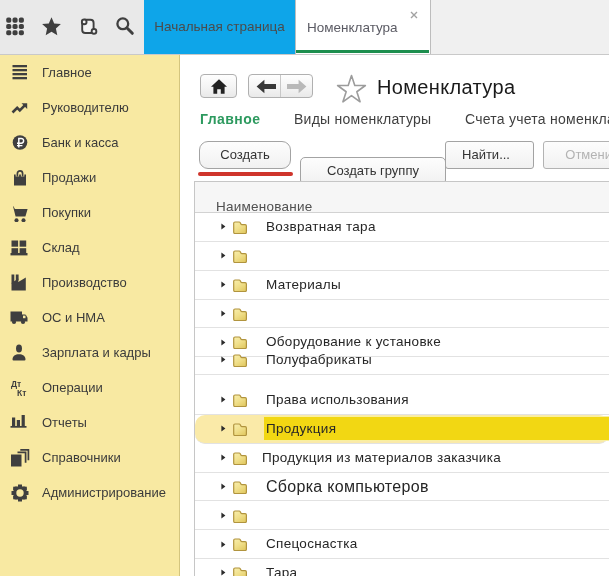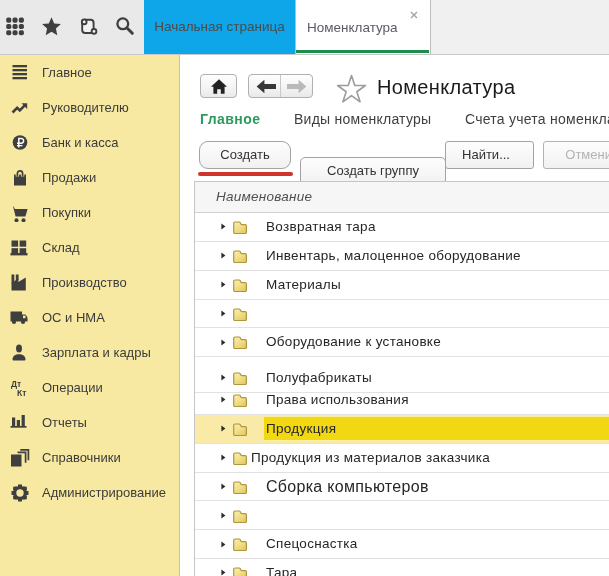--- a/index.html
+++ b/index.html
@@ -172,21 +172,21 @@
 <div class="abs" style="left:465px;top:111px;font-size:14px;letter-spacing:0.25px;color:#3f3f3f;white-space:nowrap;">Счета учета номенклатуры</div>
 
 <div class="abs btn" style="left:199px;top:141px;width:92px;height:28px;border:1px solid #a3a3a3;border-radius:9px;background:linear-gradient(#fdfdfd,#f1f1f1);font-size:13px;color:#333;text-align:center;line-height:26px;">Создать</div>
 <div class="abs btn" style="left:300px;top:141px;width:146px;height:28px;border:1px solid #a3a3a3;border-radius:5px;background:linear-gradient(#fdfdfd,#f1f1f1);font-size:13px;color:#333;text-align:center;line-height:26px;margin-top:16px;">Создать группу</div>
 <div class="abs btn" style="left:445px;top:141px;width:89px;height:28px;border:1px solid #a3a3a3;border-radius:3px;background:linear-gradient(#fdfdfd,#f1f1f1);font-size:13px;color:#333;text-align:center;line-height:26px;padding-right:7px;">Найти...</div>
 <div class="abs btn" style="left:543px;top:141px;width:104px;height:28px;border:1px solid #b3b3b3;border-radius:3px;background:linear-gradient(#fdfdfd,#f1f1f1);font-size:13px;color:#b3b3b3;text-align:center;line-height:26px;">Отменить</div>
 <div class="abs" style="left:197.5px;top:172px;width:95px;height:4px;border-radius:2px;background:#cf352c;"></div>
 
 <div class="abs" style="left:194px;top:181px;width:415px;height:395px;border-left:1px solid #c6c6c6;border-top:1px solid #c6c6c6;"></div>
 <div class="abs" style="left:195px;top:182px;width:414px;height:30.5px;background:#f6f6f6;border-bottom:1px solid #d2d2d2;"></div>
-<div class="abs" style="left:216px;top:182px;height:30px;line-height:30px;font-size:13.5px;letter-spacing:0.25px;color:#4f4f4f;font-style:italic;">Наименование</div>
+<div class="abs" style="left:216px;top:192px;height:30px;line-height:30px;font-size:13.5px;letter-spacing:0.25px;color:#4f4f4f;">Наименование</div>
 <div id="rows">
     <div class="abs" style="left:195px;top:213.00px;width:414px;height:28.85px;border-bottom:1px solid #e2e2e2;">
       <svg class="abs" style="left:25.5px;top:10.2px" width="5" height="7" viewBox="0 0 5 7">
         <path d="M0.4 0.4 L4.4 3.5 L0.4 6.6 Z" fill="#2b2b2b"></path>
       </svg>
       <svg class="abs" style="left:38px;top:8px;" width="14" height="13" viewBox="0 0 14 13">
         <defs>
           <linearGradient id="fg" x1="0" y1="0" x2="0.7" y2="1">
             <stop offset="0" stop-color="#f9efad"></stop>
             <stop offset="0.55" stop-color="#f0df8a"></stop>
@@ -204,21 +204,20 @@
       <svg class="abs" style="left:38px;top:8px;" width="14" height="13" viewBox="0 0 14 13">
         <defs>
           <linearGradient id="fg" x1="0" y1="0" x2="0.7" y2="1">
             <stop offset="0" stop-color="#f9efad"></stop>
             <stop offset="0.55" stop-color="#f0df8a"></stop>
             <stop offset="1" stop-color="#e3cb66"></stop>
           </linearGradient>
         </defs>
         <path d="M0.7 11.2 V2.3 a1.3 1.3 0 0 1 1.3 -1.3 h4.2 a1 1 0 0 1 .9 .5 l.9 1.6 a1 1 0 0 0 .9 .5 h3.2 a1.3 1.3 0 0 1 1.3 1.3 v6.3 a1.3 1.3 0 0 1 -1.3 1.3 H2 a1.3 1.3 0 0 1 -1.3 -1.3 z" fill="url(#fg)" stroke="#b1943e" stroke-width="1.2"></path>
       </svg>
-      <div class="abs" style="left:71px;top:0;height:28.85px;line-height:28.85px;font-size:13.5px;letter-spacing:0.3px;color:#262626;white-space:nowrap;">Инвентарь, малоценное оборудование</div>
     </div>
     <div class="abs" style="left:195px;top:270.70px;width:414px;height:28.85px;border-bottom:1px solid #e2e2e2;">
       <svg class="abs" style="left:25.5px;top:10.2px" width="5" height="7" viewBox="0 0 5 7">
         <path d="M0.4 0.4 L4.4 3.5 L0.4 6.6 Z" fill="#2b2b2b"></path>
       </svg>
       <svg class="abs" style="left:38px;top:8px;" width="14" height="13" viewBox="0 0 14 13">
         <defs>
           <linearGradient id="fg" x1="0" y1="0" x2="0.7" y2="1">
             <stop offset="0" stop-color="#f9efad"></stop>
             <stop offset="0.55" stop-color="#f0df8a"></stop>
@@ -253,21 +252,21 @@
           <linearGradient id="fg" x1="0" y1="0" x2="0.7" y2="1">
             <stop offset="0" stop-color="#f9efad"></stop>
             <stop offset="0.55" stop-color="#f0df8a"></stop>
             <stop offset="1" stop-color="#e3cb66"></stop>
           </linearGradient>
         </defs>
         <path d="M0.7 11.2 V2.3 a1.3 1.3 0 0 1 1.3 -1.3 h4.2 a1 1 0 0 1 .9 .5 l.9 1.6 a1 1 0 0 0 .9 .5 h3.2 a1.3 1.3 0 0 1 1.3 1.3 v6.3 a1.3 1.3 0 0 1 -1.3 1.3 H2 a1.3 1.3 0 0 1 -1.3 -1.3 z" fill="url(#fg)" stroke="#b1943e" stroke-width="1.2"></path>
       </svg>
       <div class="abs" style="left:71px;top:0;height:28.85px;line-height:28.85px;font-size:13.5px;letter-spacing:0.3px;color:#262626;white-space:nowrap;">Оборудование к установке</div>
     </div>
-    <div class="abs" style="left:195px;top:364px;width:414px;height:28.85px;border-bottom:1px solid #e2e2e2;">
+    <div class="abs" style="left:195px;top:346px;width:414px;height:28.85px;border-bottom:1px solid #e2e2e2;">
       <svg class="abs" style="left:25.5px;top:10.2px" width="5" height="7" viewBox="0 0 5 7">
         <path d="M0.4 0.4 L4.4 3.5 L0.4 6.6 Z" fill="#2b2b2b"></path>
       </svg>
       <svg class="abs" style="left:38px;top:8px;" width="14" height="13" viewBox="0 0 14 13">
         <defs>
           <linearGradient id="fg" x1="0" y1="0" x2="0.7" y2="1">
             <stop offset="0" stop-color="#f9efad"></stop>
             <stop offset="0.55" stop-color="#f0df8a"></stop>
             <stop offset="1" stop-color="#e3cb66"></stop>
           </linearGradient>
@@ -285,21 +284,21 @@
           <linearGradient id="fg" x1="0" y1="0" x2="0.7" y2="1">
             <stop offset="0" stop-color="#f9efad"></stop>
             <stop offset="0.55" stop-color="#f0df8a"></stop>
             <stop offset="1" stop-color="#e3cb66"></stop>
           </linearGradient>
         </defs>
         <path d="M0.7 11.2 V2.3 a1.3 1.3 0 0 1 1.3 -1.3 h4.2 a1 1 0 0 1 .9 .5 l.9 1.6 a1 1 0 0 0 .9 .5 h3.2 a1.3 1.3 0 0 1 1.3 1.3 v6.3 a1.3 1.3 0 0 1 -1.3 1.3 H2 a1.3 1.3 0 0 1 -1.3 -1.3 z" fill="url(#fg)" stroke="#b1943e" stroke-width="1.2"></path>
       </svg>
       <div class="abs" style="left:71px;top:0;height:28.85px;line-height:28.85px;font-size:13.5px;letter-spacing:0.3px;color:#262626;white-space:nowrap;">Права использования</div>
     </div>
-    <div class="abs" style="left:195px;top:414.95px;width:414px;height:28.85px;border-bottom:1px solid #e2e2e2;background:#faeaa8;">
+    <div class="abs" style="left:195px;top:414.95px;width:414px;height:28.85px;border-bottom:1px solid #e2e2e2;background:#faeaa8;border-radius:10px;">
       <div class="abs" style="left:69px;top:1px;right:0;bottom:1.5px;background:#f2d713;border-top:1px solid #f9efa0;border-bottom:1px solid #f9efa0;"></div>
       <svg class="abs" style="left:25.5px;top:10.2px" width="5" height="7" viewBox="0 0 5 7">
         <path d="M0.4 0.4 L4.4 3.5 L0.4 6.6 Z" fill="#2b2b2b"></path>
       </svg>
       <svg class="abs" style="left:38px;top:8px;" width="14" height="13" viewBox="0 0 14 13">
         <defs>
           <linearGradient id="fg" x1="0" y1="0" x2="0.7" y2="1">
             <stop offset="0" stop-color="#f9efad"></stop>
             <stop offset="0.55" stop-color="#f0df8a"></stop>
             <stop offset="1" stop-color="#e3cb66"></stop>
@@ -316,21 +315,21 @@
       <svg class="abs" style="left:38px;top:8px;" width="14" height="13" viewBox="0 0 14 13">
         <defs>
           <linearGradient id="fg" x1="0" y1="0" x2="0.7" y2="1">
             <stop offset="0" stop-color="#f9efad"></stop>
             <stop offset="0.55" stop-color="#f0df8a"></stop>
             <stop offset="1" stop-color="#e3cb66"></stop>
           </linearGradient>
         </defs>
         <path d="M0.7 11.2 V2.3 a1.3 1.3 0 0 1 1.3 -1.3 h4.2 a1 1 0 0 1 .9 .5 l.9 1.6 a1 1 0 0 0 .9 .5 h3.2 a1.3 1.3 0 0 1 1.3 1.3 v6.3 a1.3 1.3 0 0 1 -1.3 1.3 H2 a1.3 1.3 0 0 1 -1.3 -1.3 z" fill="url(#fg)" stroke="#b1943e" stroke-width="1.2"></path>
       </svg>
-      <div class="abs" style="left:56px;top:0;height:33px;line-height:28.85px;font-size:13.5px;letter-spacing:0.3px;color:#262626;white-space:nowrap;text-align:right;">Продукция из материалов заказчика</div>
+      <div class="abs" style="left:67px;top:0;height:33px;line-height:28.85px;font-size:13.5px;letter-spacing:0.3px;color:#262626;white-space:nowrap;text-align:right;">Продукция из материалов заказчика</div>
     </div>
     <div class="abs" style="left:195px;top:472.65px;width:414px;height:28.85px;border-bottom:1px solid #e2e2e2;">
       <svg class="abs" style="left:25.5px;top:10.2px" width="5" height="7" viewBox="0 0 5 7">
         <path d="M0.4 0.4 L4.4 3.5 L0.4 6.6 Z" fill="#2b2b2b"></path>
       </svg>
       <svg class="abs" style="left:38px;top:8px;" width="14" height="13" viewBox="0 0 14 13">
         <defs>
           <linearGradient id="fg" x1="0" y1="0" x2="0.7" y2="1">
             <stop offset="0" stop-color="#f9efad"></stop>
             <stop offset="0.55" stop-color="#f0df8a"></stop>

